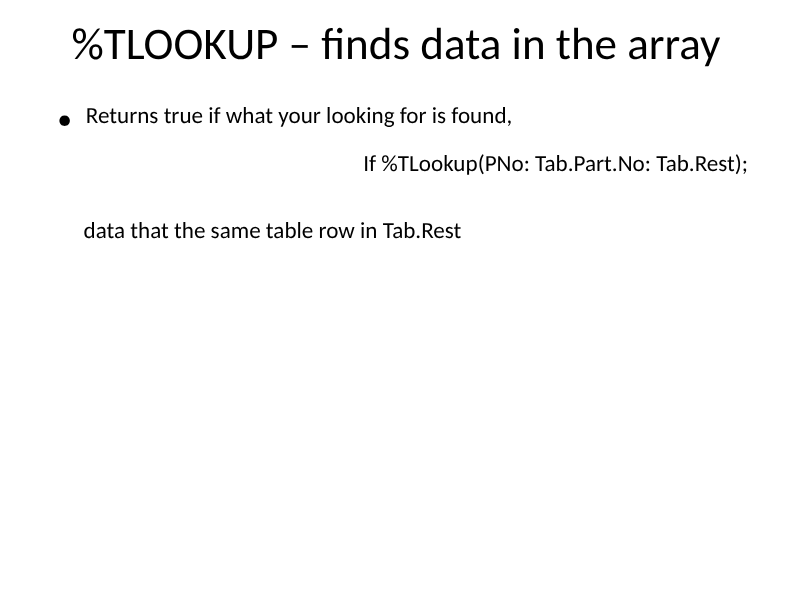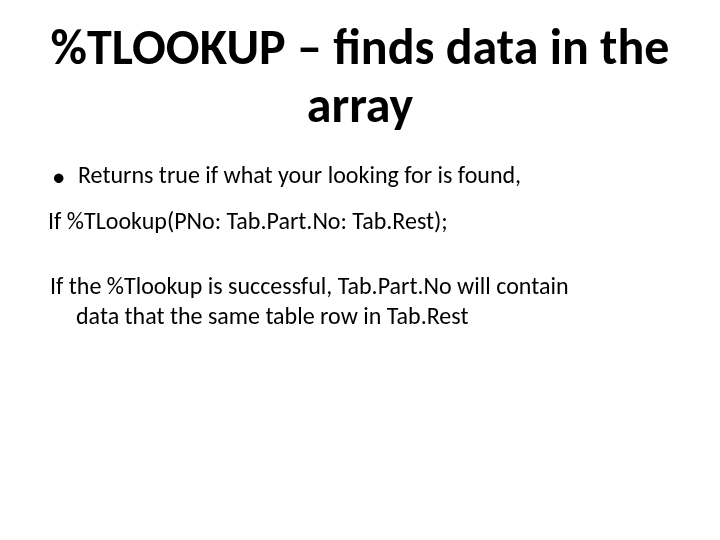--- a/index.html
+++ b/index.html
@@ -12,28 +12,28 @@
     color: #000000;
   }
   .slide {
     box-sizing: border-box;
     width: 720px;
     height: 540px;
     padding: 18px 40px 0 40px;
   }
   .title {
     text-align: center;
-    font-size: 50px;
+    font-size: 41px;
     line-height: 1.15;
-    font-weight: 700;
+    font-weight: 400;
     margin: 0 0 28px 0;
     letter-spacing: 0px;
   }
   .body {
-    font-size: 24px;
+    font-size: 21px;
     line-height: 1.18;
   }
   ul.bullets {
     list-style: none;
     margin: 0 0 18px 0;
     padding: 0 0 0 10px;
   }
   ul.bullets li {
     position: relative;
     padding-left: 28px;
@@ -43,20 +43,21 @@
     content: "•";
     position: absolute;
     left: 2px;
     top: 0;
     font-size: 27px;
     line-height: 1.18;
   }
   .indent-line {
     padding-left: 8px;
     margin-bottom: 2px;
+    text-align: right;
   }
   .spacer {
     height: 34px;
   }
   .para {
     padding-left: 10px;
     margin-bottom: 2px;
   }
   .para.cont {
     padding-left: 36px;
@@ -75,18 +76,17 @@
       <li>
         <span>Returns true if what your looking for is found,</span><br>
       </li>
     </ul>
 
     <div class="indent-line">If  %TLookup(PNo: Tab.Part.No: Tab.Rest);</div>
 
     <div class="spacer"></div>
 
 
-    <div class="para">If the %Tlookup is successful, Tab.Part.No will contain</div>
     <div class="para cont">data that the same table row in Tab.Rest</div>
 
   </div>
 
 </div>
 
 </body></html>

